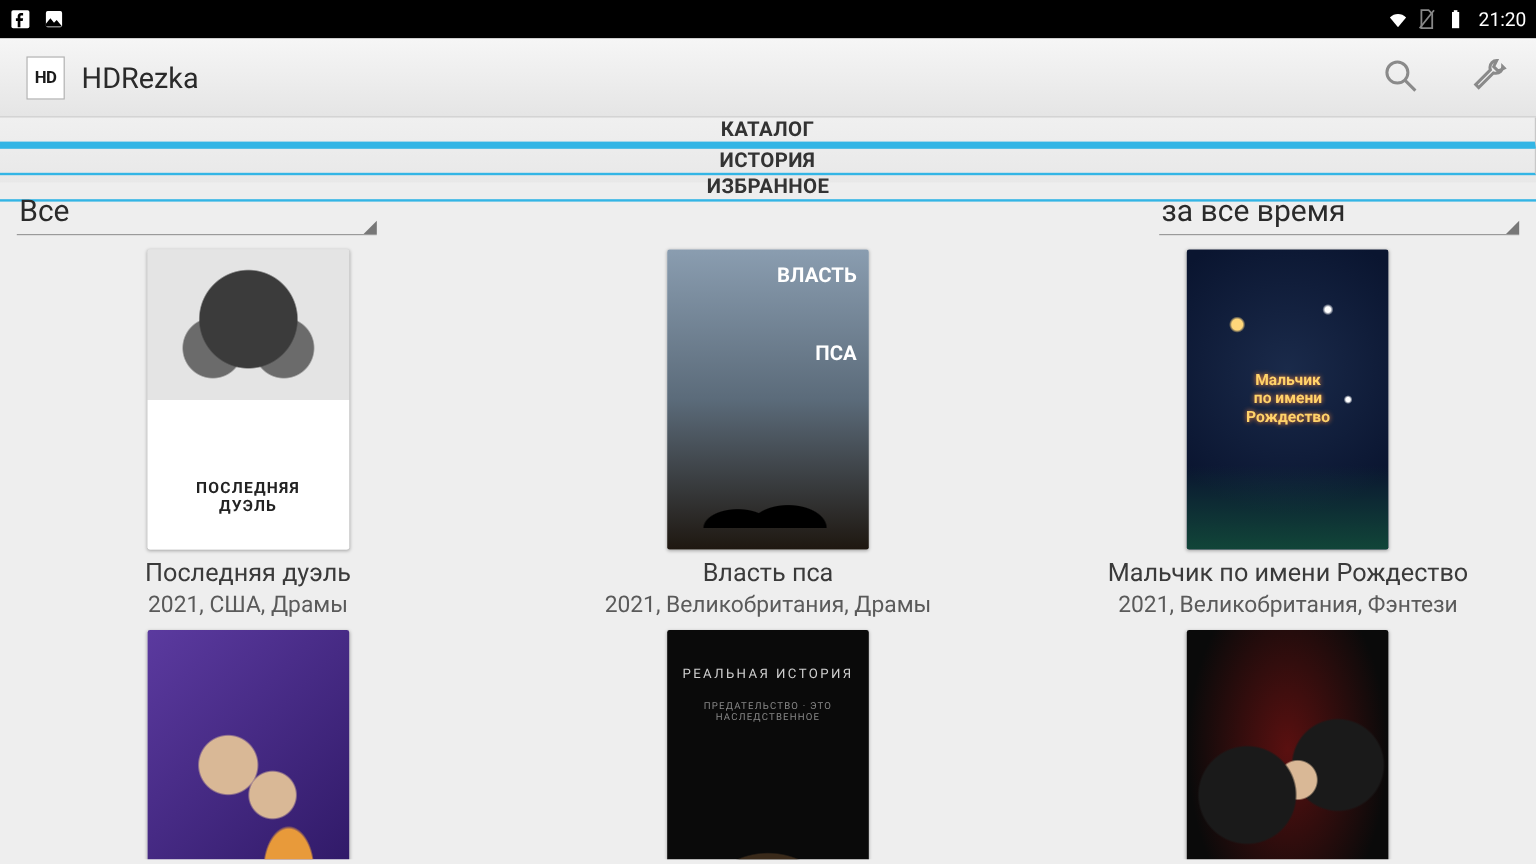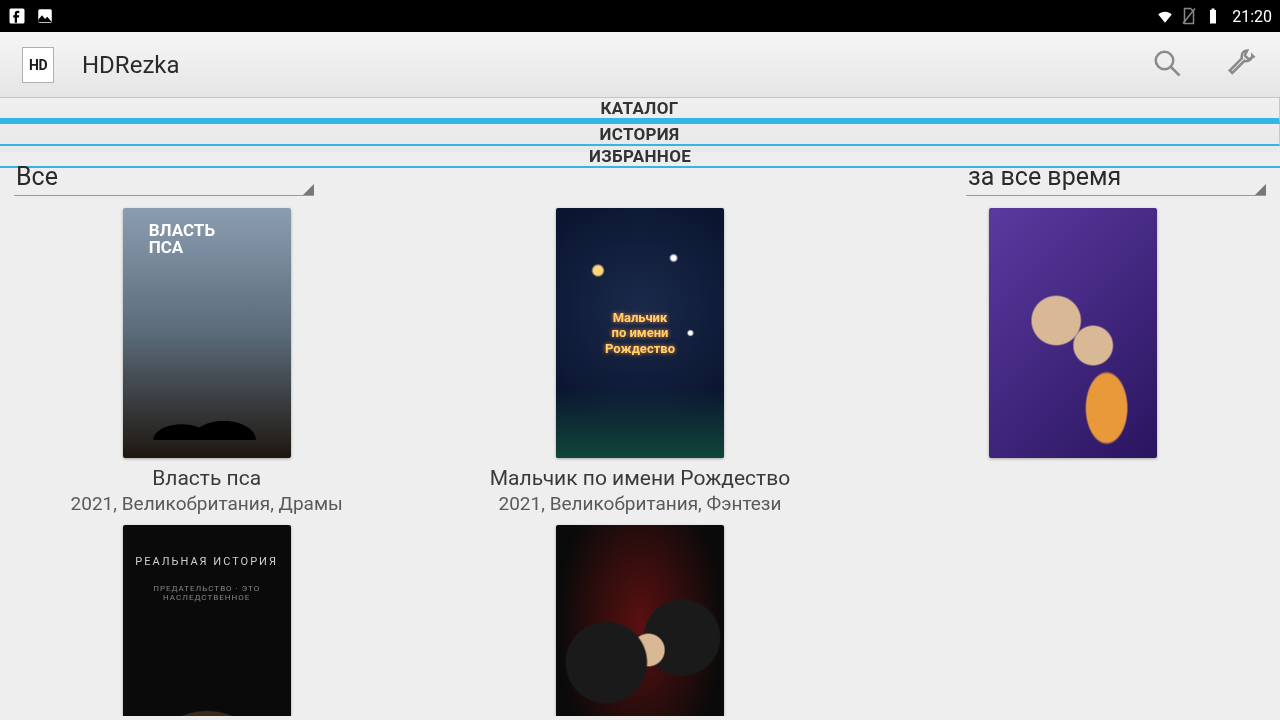--- a/index.html
+++ b/index.html
@@ -36,21 +36,21 @@
   border: 1px solid #b0b0b0;
   display: flex;
   align-items: center;
   justify-content: center;
   font-weight: 700;
   font-size: 14px;
   color: #1a1a1a;
   letter-spacing: -0.5px;
 }
 .app-title {
-  margin-left: 28px;
+  margin-left: 14px;
   font-size: 24px;
   color: #2a2a2a;
 }
 .app-actions { margin-left: auto; display: flex; gap: 44px; align-items: center; padding-right: 6px;}
 .app-action svg { width: 30px; height: 30px; fill: none; stroke: #8a8a8a; stroke-width: 2; }
 .app-action { cursor: pointer; }
 
 
 .tabs {
   height: 54px;
@@ -155,21 +155,21 @@
   color: #5a5a5a;
   text-align: center;
 }
 
 
 .p0 { background: linear-gradient(#e4e4e4 50%, #fff 50%); }
 .p0 .poster-inner { color:#222; justify-content: flex-end; font-weight:700; font-size:13px; letter-spacing:1px; padding-bottom:28px; }
 .p0::before { content:''; position:absolute; top:10px; left:10px; right:10px; bottom:80px; background: radial-gradient(circle at 50% 30%, #3b3b3b 0 30%, transparent 31%), radial-gradient(circle at 30% 45%, #6b6b6b 0 18%, transparent 19%), radial-gradient(circle at 70% 45%, #6b6b6b 0 18%, transparent 19%); }
 
 .p1 { background: linear-gradient(#8a9db0, #5b6b7a 50%, #1e1710 100%); }
-.p1 .poster-inner { align-items:flex-start; justify-content:flex-start; padding:14px 26px; font-size:17px; font-weight:700; line-height:1; color:#fff; }
+.p1 .poster-inner { align-items:flex-end; justify-content:flex-start; padding:14px 10px; font-size:17px; font-weight:700; line-height:1; color:#fff;gap:48px; }
 .p1::after { content:''; position:absolute; bottom:18px; left:0; right:0; height:60px; background: radial-gradient(ellipse at 35% 100%, #000 0 18%, transparent 19%), radial-gradient(ellipse at 60% 100%, #000 0 22%, transparent 23%); }
 
 .p2 { background: radial-gradient(circle at 50% 40%, #1a2a4a, #0a1530 70%); }
 .p2::before { content:''; position:absolute; inset:0; background: radial-gradient(circle at 25% 25%, #ffd77a 0 2%, transparent 3%), radial-gradient(circle at 70% 20%, #fff 0 1%, transparent 2%), radial-gradient(circle at 80% 50%, #fff 0 1%, transparent 2%); }
 .p2 .poster-inner { justify-content:center; font-size:13px; font-weight:700; color:#ffd36a; text-shadow:0 0 4px #ff8a3a; line-height:1.2; }
 .p2::after { content:''; position:absolute; left:0; right:0; bottom:0; height:70px; background:linear-gradient(transparent, rgba(20,90,60,.7)); }
 
 .p3 { background: linear-gradient(135deg, #5b3a9f, #2a1560); }
 .p3::before { content:''; position:absolute; inset:0; background: radial-gradient(circle at 40% 45%, #d9b896 0 14%, transparent 15%), radial-gradient(circle at 62% 55%, #d9b896 0 11%, transparent 12%), radial-gradient(ellipse at 70% 80%, #e89a3a 0 12%, transparent 13%); }
 
@@ -252,20 +252,30 @@
 </div>
 
 <div class="filters">
   <div class="filter"><span>Все</span></div>
   <div class="filter filter-right"><span>за все время</span></div>
 </div>
 
 <div class="content">
   <div class="grid">
 
+    <div class="card">
+      <div class="poster p0">
+        <div class="poster-inner">
+            <span>ПОСЛЕДНЯЯ</span>
+            <span>ДУЭЛЬ</span>
+          </div>
+      </div>
+      <div class="card-title">Последняя дуэль</div>
+      <div class="card-meta">2021, США, Драмы</div>
+    </div>
 
     <div class="card">
       <div class="poster p1">
         <div class="poster-inner">
             <span>ВЛАСТЬ</span>
             <span>ПСА</span>
           </div>
       </div>
       <div class="card-title">Власть пса</div>
       <div class="card-meta">2021, Великобритания, Драмы</div>

